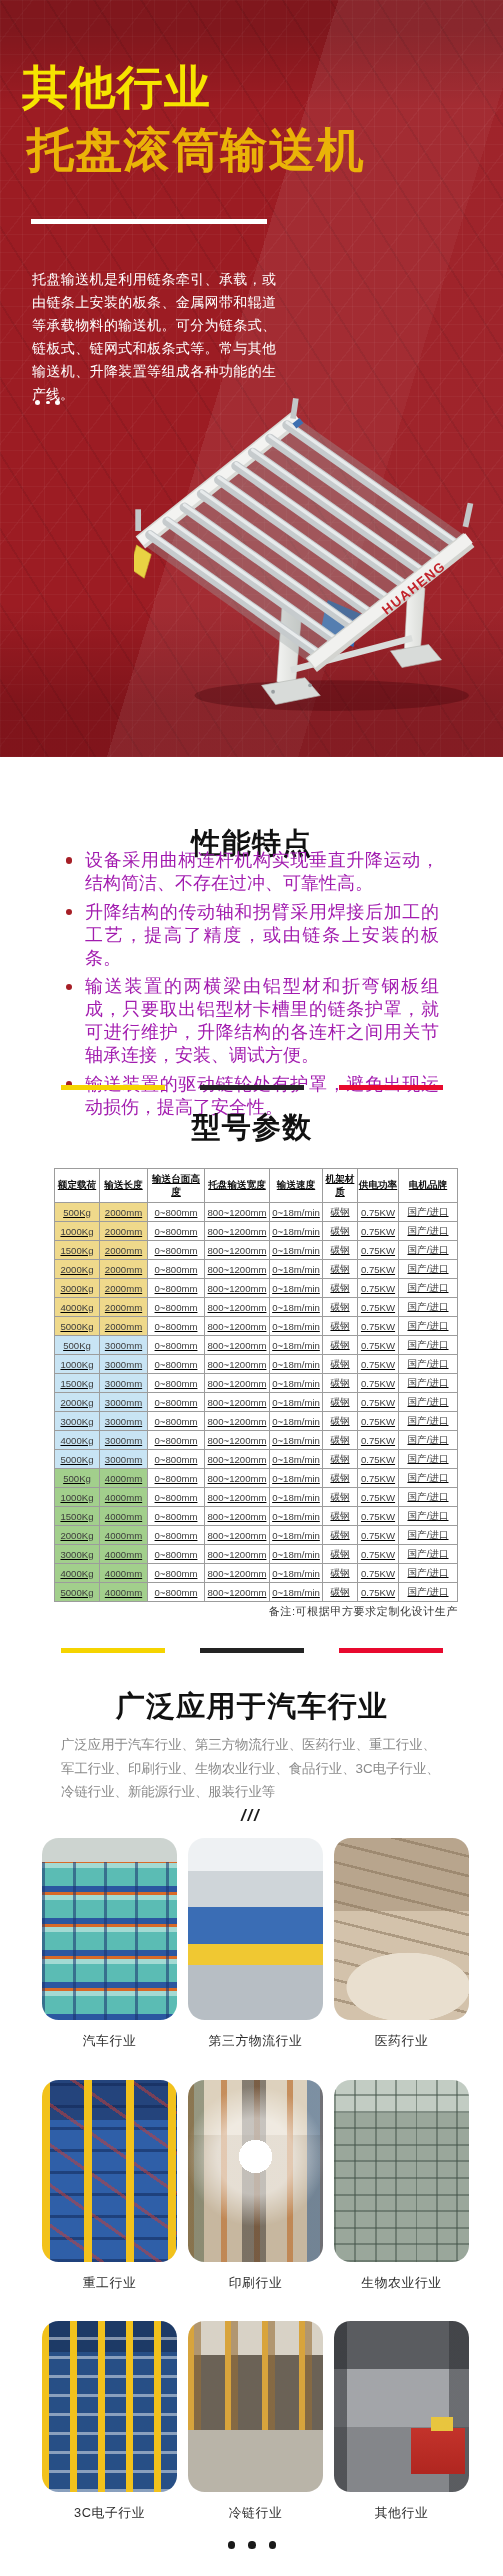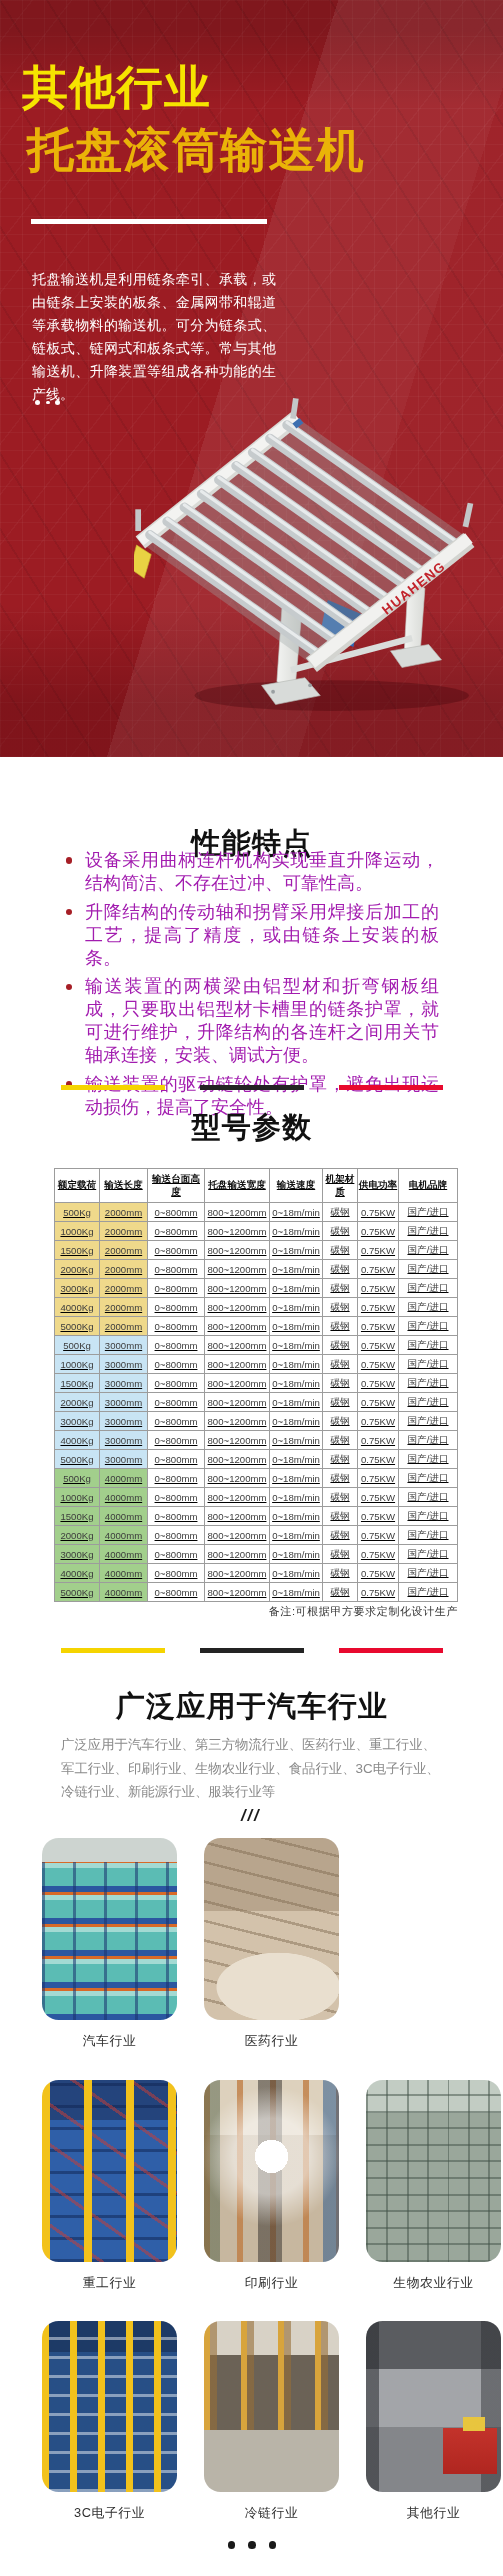--- a/index.html
+++ b/index.html
@@ -45,21 +45,21 @@
 
   
   .models-table{position:absolute;left:54px;top:1168px;width:404px;border-collapse:collapse;table-layout:fixed;text-decoration:underline;}
   .models-table th{height:34px;border:0.6px solid #9c9c9c;background:#ffffff;font-size:9.6px;font-weight:bold;color:#111;text-align:center;padding:0 0.6px;}
   .models-table td{height:19px;border:0.6px solid #9c9c9c;font-size:9.6px;color:#3d3d3d;text-align:center;padding:0 0.6px;background:#fff;}
   .models-note{position:absolute;right:46px;top:1604px;font-size:11px;color:#333333;letter-spacing:0.6px;}
 
   
   .cases-desc{position:absolute;left:61px;top:1733px;width:383px;text-align:left;font-size:13.4px;line-height:23.6px;color:#8a8a8a;}
   .slashes{position:absolute;left:241px;top:1806px;font-size:16.6px;font-weight:bold;font-style:italic;color:#1a1a1a;letter-spacing:1.9px;}
-  .case-row{position:absolute;left:42px;width:420px;display:flex;gap:27px;}
+  .case-row{position:absolute;left:42px;width:420px;display:flex;gap:11px;}
   .case{width:135px;}
   .case-photo{width:135px;height:182px;border-radius:16.6px;overflow:hidden;}
   .case-row.r3 .case-photo{height:171px;}
   .case-label{margin-top:12.8px;text-align:center;font-size:12.8px;color:#2f2f2f;letter-spacing:0.6px;}
 
   
   .p-automotive{background:
     linear-gradient(180deg,#cdd4d0 0 13%, rgba(0,0,0,0) 13%),
     repeating-linear-gradient(90deg, rgba(25,50,110,.55) 0 2.6px, transparent 2.6px 31px),
     repeating-linear-gradient(0deg,#2b57a0 0 5.7px,#5bbcb4 5.7px 24px,#a3dad3 24px 29px,#d86a28 29px 32px),
@@ -449,20 +449,24 @@
   <div class="sec-title" style="top:1687px">广泛应用于汽车行业</div>
   <div class="cases-desc">广泛应用于汽车行业、第三方物流行业、医药行业、重工行业、军工行业、印刷行业、生物农业行业、食品行业、3C电子行业、冷链行业、新能源行业、服装行业等</div>
   <div class="slashes">///</div>
 
   <div class="case-row r1" style="top:1838px">
       <div class="case">
         <div class="case-photo p-automotive"></div>
         <div class="case-label">汽车行业</div>
       </div>
       <div class="case">
+        <div class="case-photo p-logistics"></div>
+        <div class="case-label">第三方物流行业</div>
+      </div>
+      <div class="case">
         <div class="case-photo p-pharma"></div>
         <div class="case-label">医药行业</div>
       </div>
     </div>
   <div class="case-row r2" style="top:2080px">
       <div class="case">
         <div class="case-photo p-heavy"></div>
         <div class="case-label">重工行业</div>
       </div>
       <div class="case">

